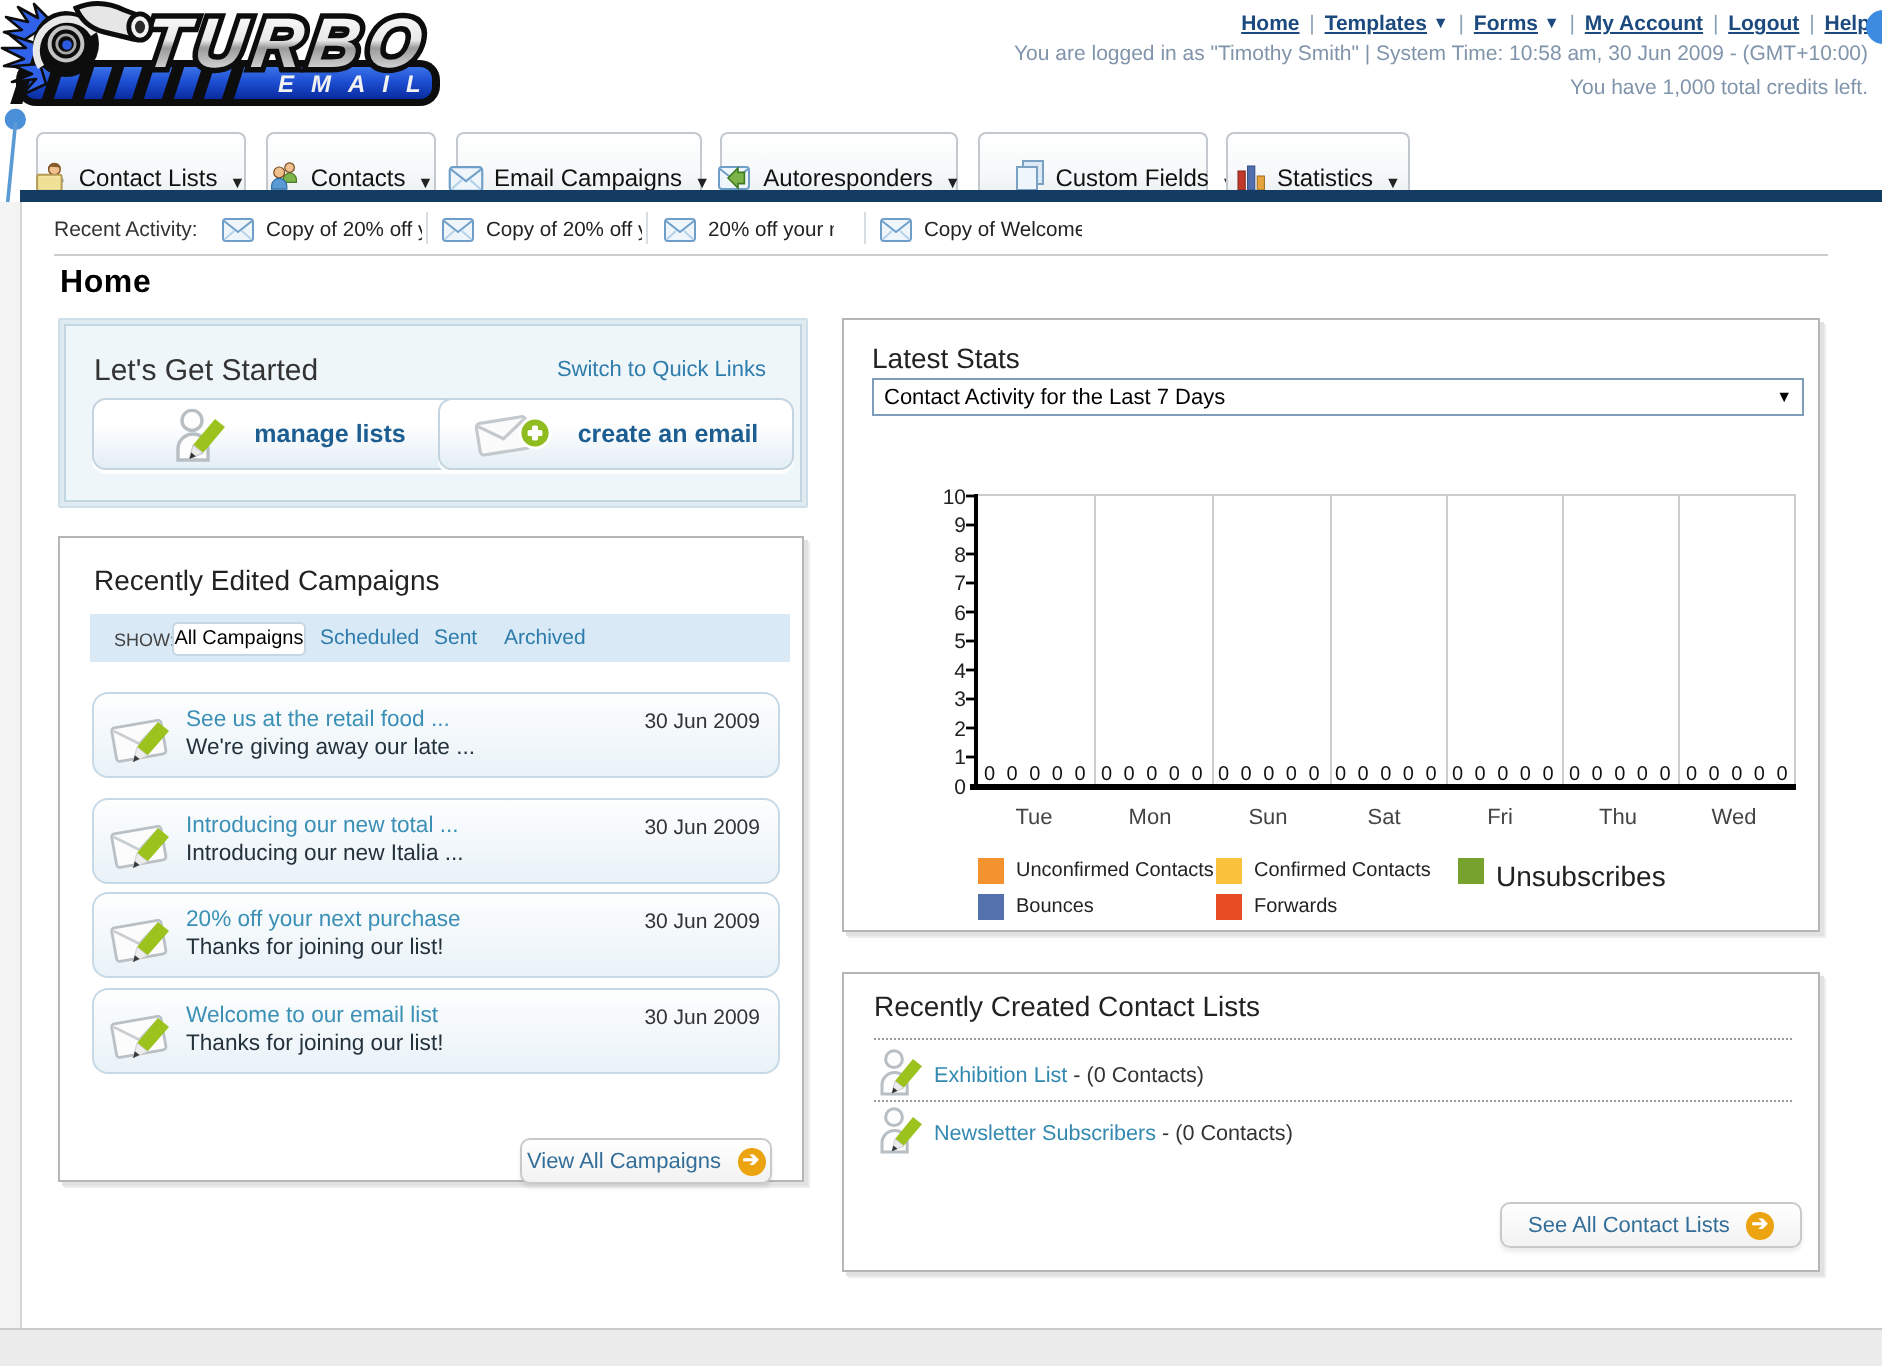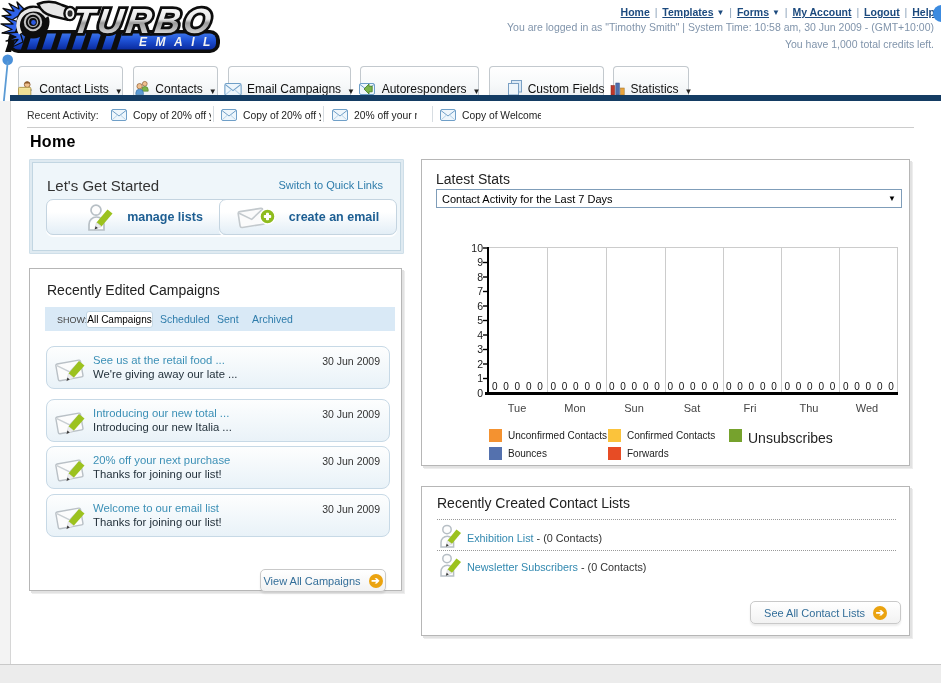--- a/index.html
+++ b/index.html
@@ -143,21 +143,21 @@
     </svg>Email Campaigns <span class="arr">▼</span></div>
 <div class="tab abs" style="left:360px;width:119px;"><svg width="18" height="14" viewBox="0 0 18 14">
       <rect x="0.5" y="1.5" width="15" height="11" rx="1.5" fill="#eef6fc" stroke="#6f9fc8"></rect>
       <path d="M1 2.5 L8 8 L15 2.5" fill="none" stroke="#6f9fc8"></path>
       <path d="M9 13 l5 -5 l-2.2 0 l0 -3.2 l-5.6 0 l0 3.2 l-2.2 0 z" fill="#7cb44a" stroke="#3f7a1e" stroke-width="0.8" transform="rotate(90 10 8)"></path>
     </svg>Autoresponders <span class="arr">▼</span></div>
 <div class="tab abs" style="left:489px;width:115px;padding-left:32px;"><svg width="16" height="16" viewBox="0 0 16 16">
       <rect x="4.5" y="0.5" width="10" height="11.5" fill="#dceaf6" stroke="#7aa0c4"></rect>
       <rect x="1.5" y="3.5" width="10" height="11.5" fill="#eff6fb" stroke="#7aa0c4"></rect>
     </svg>Custom Fields <span class="arr">▼</span></div>
-<div class="tab abs" style="left:613px;width:76px;"><svg width="16" height="14" viewBox="0 0 16 14">
+<div class="tab abs" style="left:613px;width:92px;"><svg width="16" height="14" viewBox="0 0 16 14">
       <rect x="1" y="3.5" width="3.6" height="9.5" fill="#c0392b" stroke="#7c241a" stroke-width="0.5"></rect>
       <rect x="5.8" y="1" width="3.6" height="12" fill="#4f6fae" stroke="#2f4a80" stroke-width="0.5"></rect>
       <rect x="10.6" y="6" width="3.6" height="7" fill="#e7a33c" stroke="#9c6a1e" stroke-width="0.5"></rect>
     </svg>Statistics <span class="arr">▼</span></div>
 <div id="navybar" class="abs"></div>
 <div id="gutterL" class="abs"></div>
 
 <div id="recent" class="abs">
     <span class="lbl">Recent Activity:</span>
     <span class="ritem" style="left:84px;">

